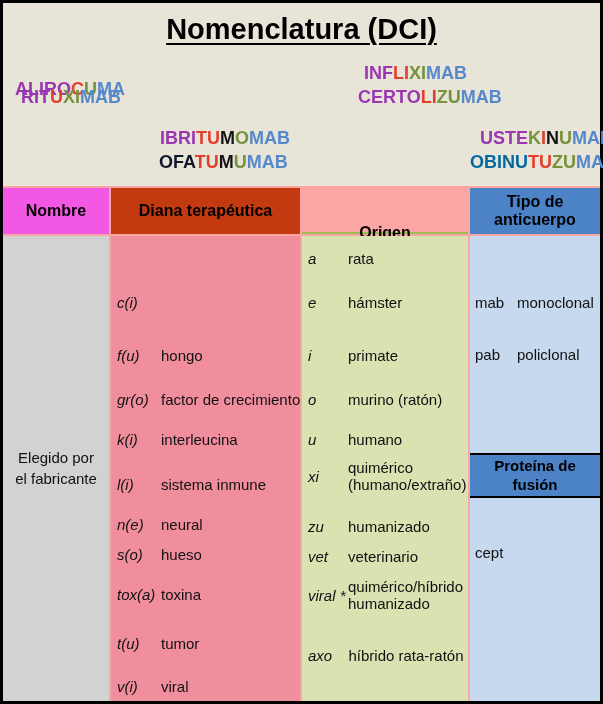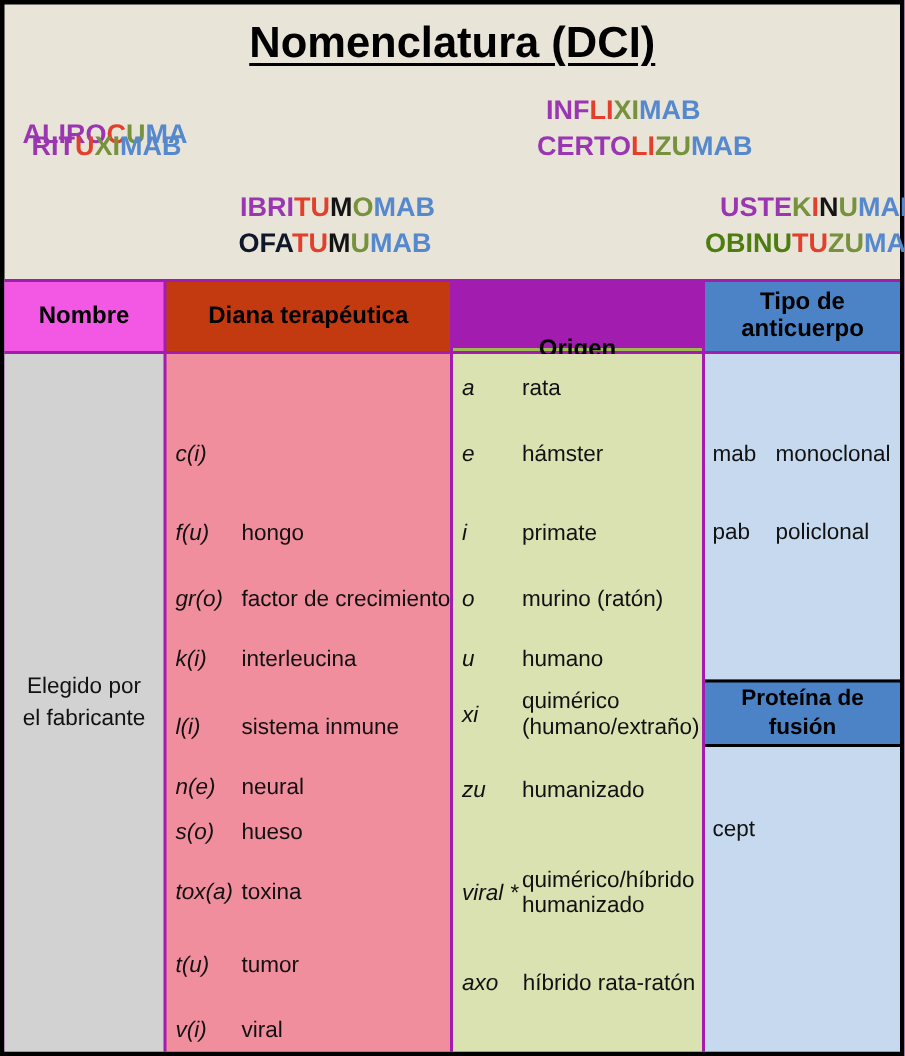--- a/index.html
+++ b/index.html
@@ -4,21 +4,21 @@
 <style>
   html,body{margin:0;padding:0;background:#fff;}
   body{width:603px;height:704px;font-family:"Liberation Sans",sans-serif;color:#111;}
   .frame{box-sizing:border-box;width:603px;height:704px;border:3px solid #000;background:var(--c-beige,#e8e4d8);}
   .top{position:relative;height:183px;}
   .title{position:absolute;top:10px;left:0;width:100%;text-align:center;
          font-size:29px;font-weight:bold;color:#000;}
   .title span{text-decoration:underline;text-decoration-thickness:2px;text-underline-offset:4px;}
   .drug{position:absolute;font-size:18px;font-weight:bold;letter-spacing:0px;white-space:nowrap;}
   .tbl{box-sizing:border-box;display:grid;grid-template-columns:106px 189px 166px 1fr;
-       grid-template-rows:46px 1fr;gap:2px;background:#a21caf;padding-top:2px;height:515px;}
+       grid-template-rows:46px 1fr;gap:2px;background:#fca5a5;padding-top:2px;height:515px;}
   .hd{display:flex;align-items:center;justify-content:center;font-weight:bold;font-size:16px;
       text-align:center;line-height:1.15;color:#000;}
   .hd-nombre{background:var(--c-magenta,#f358e4);}
   .hd-diana{background:var(--c-dark_red,#c43a10);}
   .hd-origen{background:var(--c-olive,#9eba52);margin-top:44px;}
   .hd-tipo{background:var(--c-blue,#4b83c6);}
   .cell{position:relative;overflow:hidden;font-size:15px;}
   .c-nombre{background:var(--c-grey,#d2d2d2);display:flex;align-items:center;justify-content:center;}
   .c-nombre .nametext{text-align:center;width:86px;line-height:1.35;}
   .c-diana{background:var(--c-pink,#f18e9e);}
@@ -45,21 +45,21 @@
 
   <div class="top">
     <div class="title"><span>Nomenclatura (DCI)</span></div>
     <div class="drug" style="left:12px;top:76px"><span style="color: rgb(154, 54, 178);">ALIRO</span><span style="color: rgb(226, 64, 44);">C</span><span style="color: rgb(118, 146, 60);">U</span><span style="color: rgb(85, 136, 204);">MA</span></div>
     <div class="drug" style="left:18px;top:84px"><span style="color: rgb(154, 54, 178);">RIT</span><span style="color: rgb(226, 64, 44);">U</span><span style="color: rgb(118, 146, 60);">XI</span><span style="color: rgb(85, 136, 204);">MAB</span></div>
     <div class="drug" style="left:361px;top:60px"><span style="color: rgb(154, 54, 178);">INF</span><span style="color: rgb(226, 64, 44);">LI</span><span style="color: rgb(118, 146, 60);">XI</span><span style="color: rgb(85, 136, 204);">MAB</span></div>
     <div class="drug" style="left:355px;top:84px"><span style="color: rgb(154, 54, 178);">CERTO</span><span style="color: rgb(226, 64, 44);">LI</span><span style="color: rgb(118, 146, 60);">ZU</span><span style="color: rgb(85, 136, 204);">MAB</span></div>
     <div class="drug" style="left:157px;top:125px"><span style="color: rgb(154, 54, 178);">IBRI</span><span style="color: rgb(226, 64, 44);">TU</span><span style="color: rgb(20, 20, 20);">M</span><span style="color: rgb(118, 146, 60);">O</span><span style="color: rgb(85, 136, 204);">MAB</span></div>
     <div class="drug" style="left:156px;top:149px"><span style="color: #0f172a;">OFA</span><span style="color: rgb(226, 64, 44);">TU</span><span style="color: rgb(20, 20, 20);">M</span><span style="color: rgb(118, 146, 60);">U</span><span style="color: rgb(85, 136, 204);">MAB</span></div>
     <div class="drug" style="left:477px;top:125px"><span style="color: rgb(154, 54, 178);">USTE</span><span style="color: rgb(118, 146, 60);">K</span><span style="color: rgb(226, 64, 44);">I</span><span style="color: rgb(20, 20, 20);">N</span><span style="color: rgb(118, 146, 60);">U</span><span style="color: rgb(85, 136, 204);">MAB</span></div>
-    <div class="drug" style="left:467px;top:149px"><span style="color: #4d7c0f;">OBINU</span><span style="color: rgb(226, 64, 44);">TU</span><span style="color: rgb(118, 146, 60);">ZU</span><span style="color: rgb(85, 136, 204);">MAB</span></div>
+    <div class="drug" style="left:467px;top:149px"><span style="color: #0369a1;">OBINU</span><span style="color: rgb(226, 64, 44);">TU</span><span style="color: rgb(118, 146, 60);">ZU</span><span style="color: rgb(85, 136, 204);">MAB</span></div>
   </div>
 
   <div class="tbl">
     <div class="hd hd-nombre">Nombre</div>
     <div class="hd hd-diana">Diana terapéutica</div>
     <div class="hd hd-origen">Origen</div>
     <div class="hd hd-tipo">
         <span style="width:96px;">Tipo de anticuerpo</span>
       </div>
 
@@ -131,20 +131,24 @@
           <span class="lbl">humano</span>
         </div>
       <div class="row two" style="top:221px">
           <span class="abbr">xi</span>
           <span class="lbl">quimérico (humano/extraño)</span>
         </div>
       <div class="row" style="top:280px">
           <span class="abbr">zu</span>
           <span class="lbl">humanizado</span>
         </div>
+      <div class="row" style="top:310px">
+          <span class="abbr">vet</span>
+          <span class="lbl">veterinario</span>
+        </div>
       <div class="row two" style="top:340px">
           <span class="abbr">viral *</span>
           <span class="lbl">quimérico/híbrido humanizado</span>
         </div>
       <div class="row two" style="top:400px">
           <span class="abbr">axo</span>
           <span class="lbl" style="text-align:center">híbrido rata-ratón</span>
         </div>
     </div>
 

